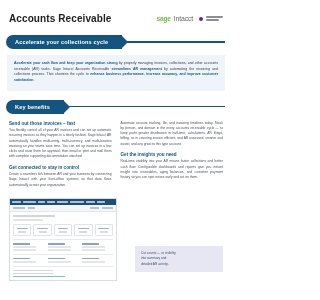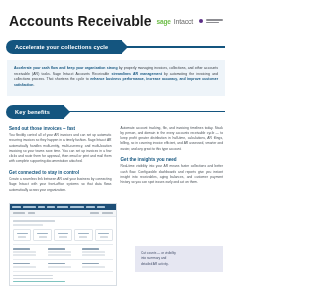--- a/index.html
+++ b/index.html
@@ -3,21 +3,21 @@
 <meta charset="utf-8">
 <style>
   html,body{margin:0;padding:0;background:#ffffff;}
   body{width:232px;height:300px;overflow:hidden;
        font-family:"Liberation Sans",sans-serif;color:#333;}
   .page{position:relative;width:232px;height:300px;background:#fff;}
 
   
   .header{display:flex;align-items:center;justify-content:space-between;
           padding:13px 9px 0 9px;}
-  .doc-title{font-size:14px;font-weight:bold;color:#1d1d1d;letter-spacing:.1px;}
+  .doc-title{font-size:10px;font-weight:bold;color:#1d1d1d;letter-spacing:.1px;}
   .logo-wrap{display:flex;align-items:center;gap:3px;}
   .logo-sage{font-size:6.6px;font-weight:bold;color:#6fbe4a;letter-spacing:-.2px;}
   .logo-intacct{font-size:7px;color:#6c6c6c;font-weight:400;letter-spacing:-.2px;}
   .logo-sep{width:4px;height:4px;border-radius:50%;background:#5b2d86;margin-left:3px;}
   .logo-partner{display:flex;flex-direction:column;gap:1px;}
   .logo-partner span{display:block;height:1.6px;background:#8d8d92;border-radius:1px;}
   .pl1{width:17px;} .pl2{width:13px;}
 
   
   .band{position:relative;display:flex;align-items:center;margin:0 0 0 6px;}

